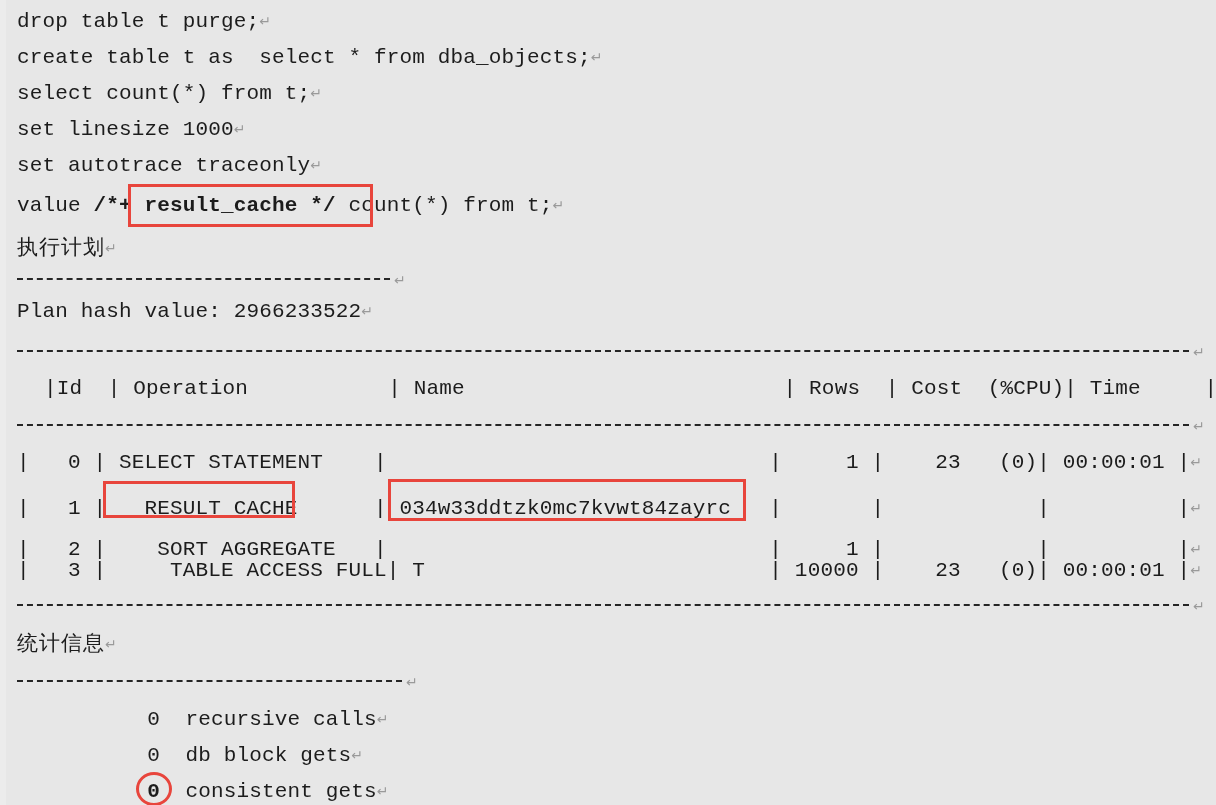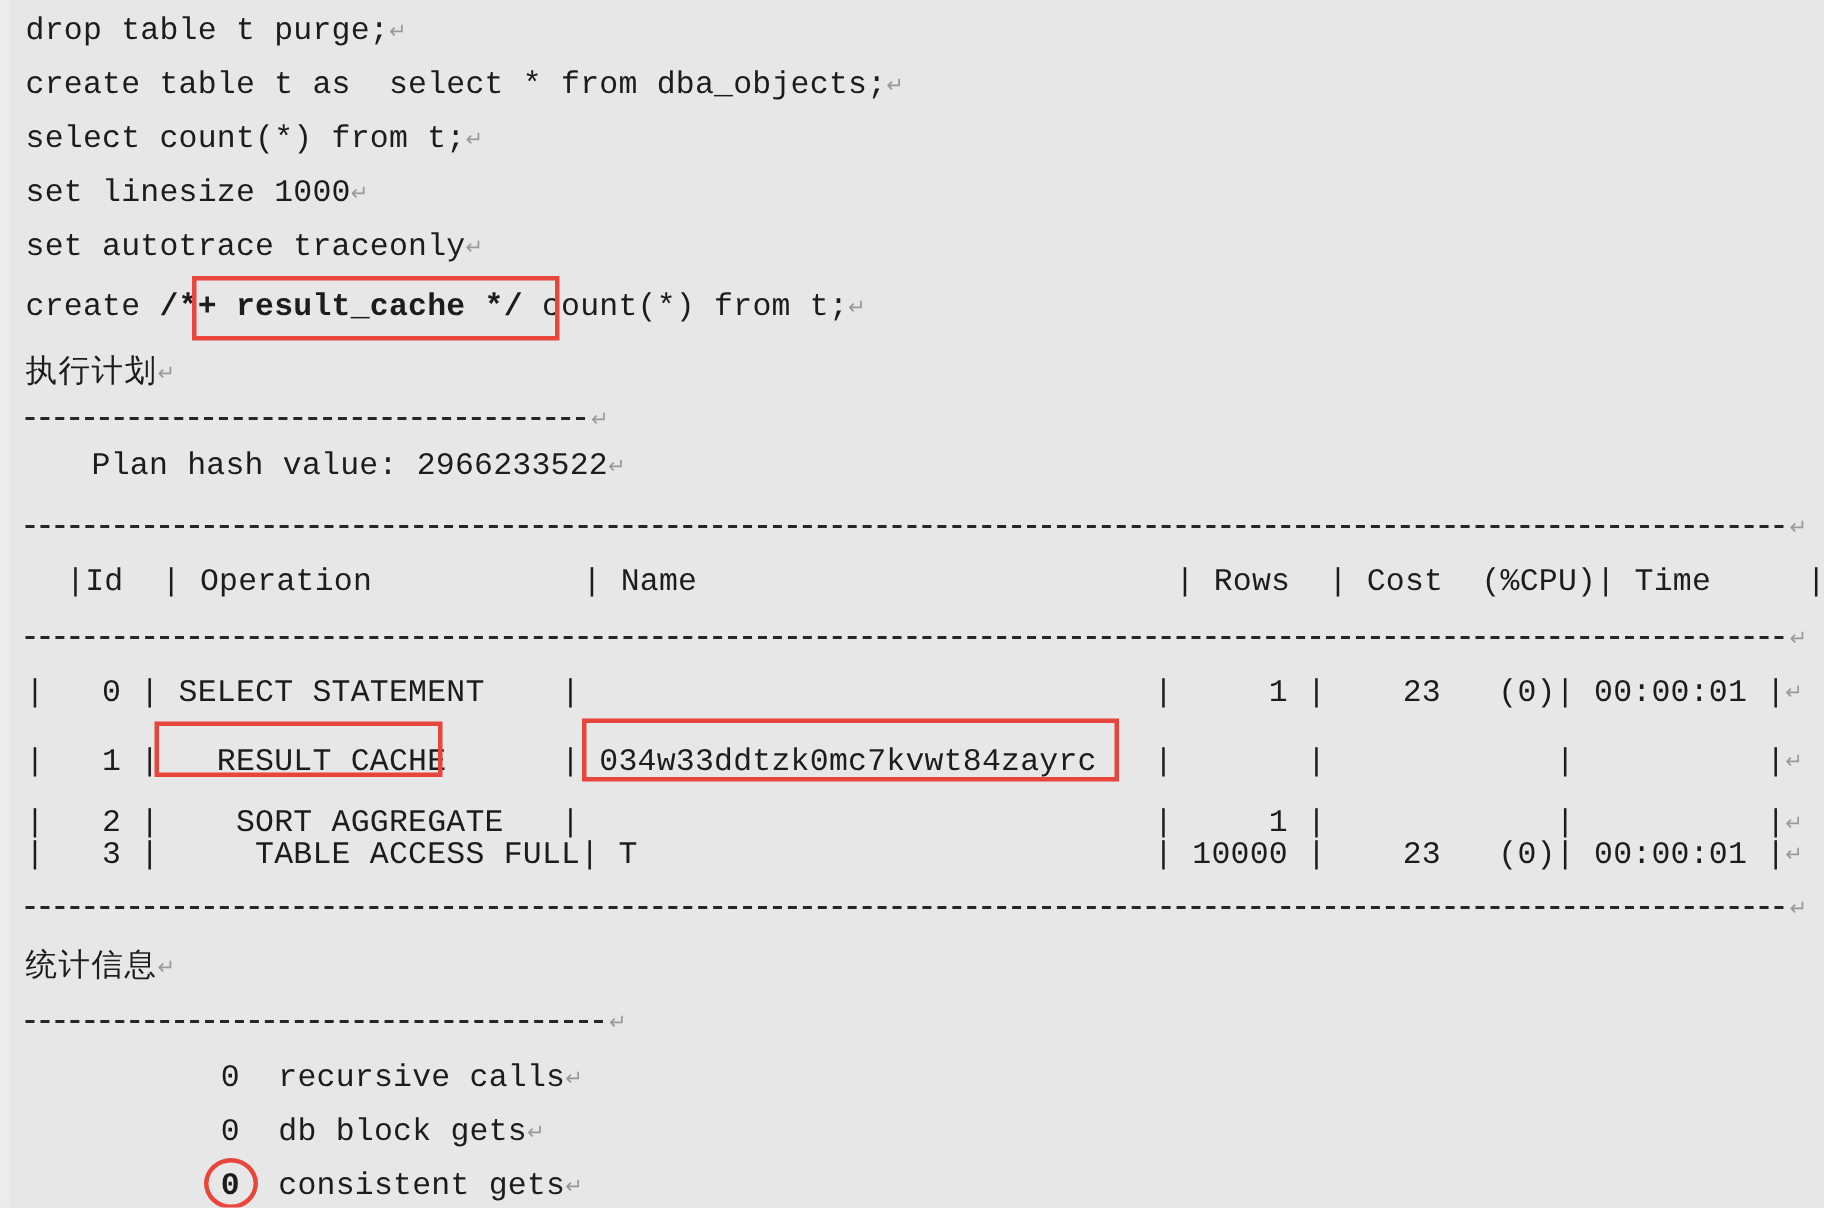--- a/index.html
+++ b/index.html
@@ -89,30 +89,30 @@
   <div class="line" style="top:8px;"><span>drop table t purge;</span><span class="pilcrow">↵</span></div>
 
   <div class="line" style="top:44px;"><span>create table t as  select * from dba_objects;</span><span class="pilcrow">↵</span></div>
 
   <div class="line" style="top:80px;"><span>select count(*) from t;</span><span class="pilcrow">↵</span></div>
 
   <div class="line" style="top:116px;"><span>set linesize 1000</span><span class="pilcrow">↵</span></div>
 
   <div class="line" style="top:152px;"><span>set autotrace traceonly</span><span class="pilcrow">↵</span></div>
 
-  <div class="line" style="top:192px;"><span>create </span><span class="bold">/*+ result_cache */</span><span> count(*) from t;</span><span class="pilcrow">↵</span></div>
+  <div class="line" style="top:192px;"><span>value </span><span class="bold">/*+ result_cache */</span><span> count(*) from t;</span><span class="pilcrow">↵</span></div>
 
   <div class="redbox" style="left:128px; top:184px; width:245px; height:43px;"></div>
 
   <div class="line cjk" style="top:234px;"><span>执行计划</span><span class="pilcrow">↵</span></div>
 
   <div class="sep" style="left:17px; width:373px; top:278px;"></div>
   <div class="sep-end" style="left:394px; top:272px;">↵</div>
 
-  <div class="line" style="top:298px;margin-left:44px;"><span>Plan hash value: 2966233522</span><span class="pilcrow">↵</span></div>
+  <div class="line" style="top:298px;"><span>Plan hash value: 2966233522</span><span class="pilcrow">↵</span></div>
 
   <div class="sep" style="left:17px; width:1172px; top:350px;"></div>
   <div class="sep-end" style="left:1193px; top:344px;">↵</div>
 
   <div class="line" style="top:375px;margin-left:27px;"><span>|Id  | Operation           | Name                         | Rows  | Cost  (%CPU)| Time     |</span><span class="pilcrow">↵</span></div>
 
   <div class="sep" style="left:17px; width:1172px; top:424px;"></div>
   <div class="sep-end" style="left:1193px; top:418px;">↵</div>
 
   <div class="line" style="top:449px;"><span>|   0 | SELECT STATEMENT    |                              |     1 |    23   (0)| 00:00:01 |</span><span class="pilcrow">↵</span></div>

